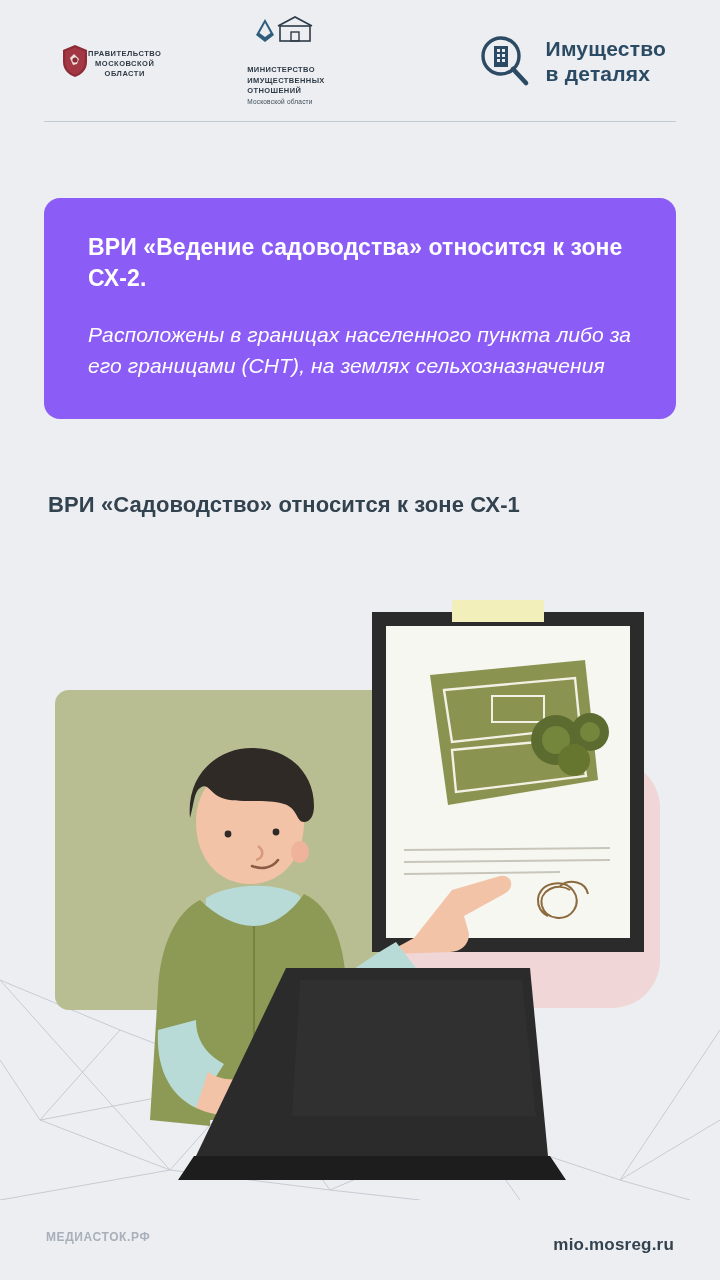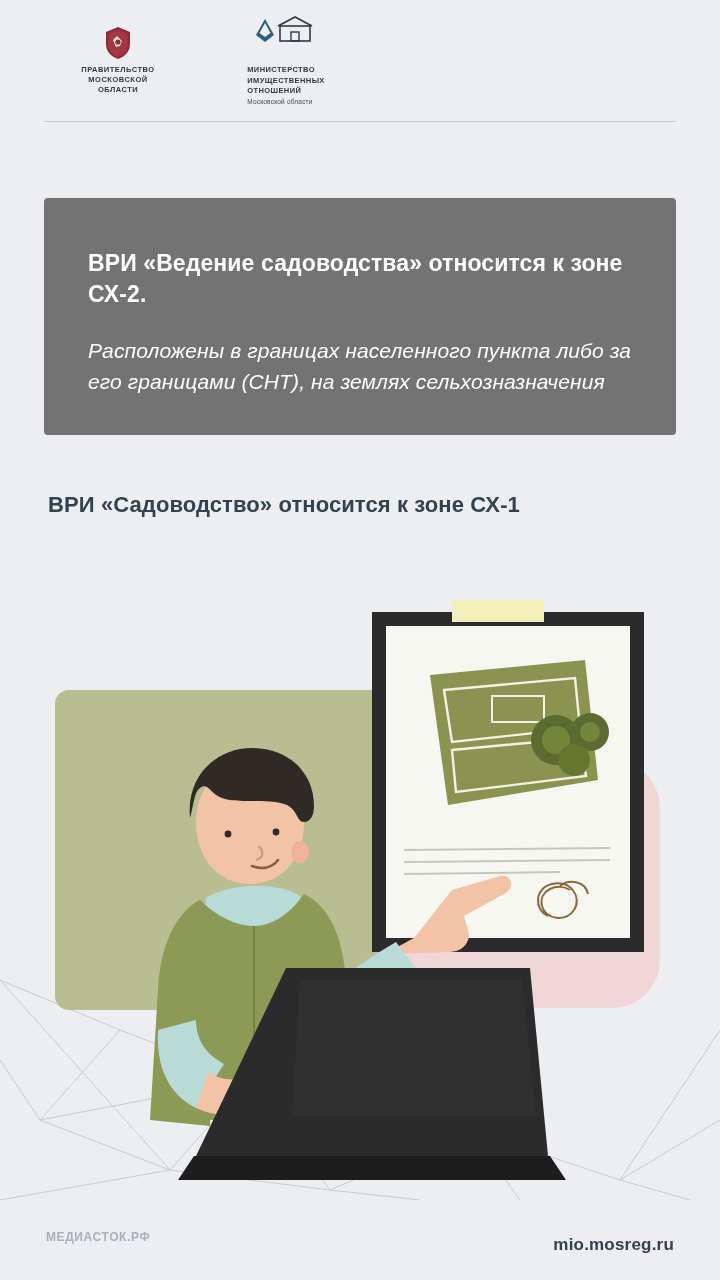--- a/index.html
+++ b/index.html
@@ -30,21 +30,21 @@
   }
   .header-inner {
     display: flex;
     align-items: center;
     height: 110px;
     padding: 12px 44px 0 44px;
     box-sizing: border-box;
   }
   .logo-gov {
     display: flex;
-    flex-direction: column;
+    flex-direction: row;
     align-items: center;
     width: 112px;
     margin-left: 18px;
   }
   .crest {
     width: 26px;
     height: 32px;
     position: relative;
   }
   .crest svg { display: block; }
@@ -114,23 +114,23 @@
     background: #c3c9d1;
   }
 
   
   .callout {
     position: absolute;
     left: 44px;
     top: 198px;
     width: 632px;
     box-sizing: border-box;
-    background: #737373;
-    border-radius: 4px;
-    padding: 50px 40px 38px 44px;
+    background: #8b5cf6;
+    border-radius: 16px;
+    padding: 34px 40px 38px 44px;
     color: #ffffff;
   }
   .callout-title {
     font-size: 23px;
     font-weight: bold;
     line-height: 1.35;
     margin: 0 0 26px 0;
     letter-spacing: 0.1px;
   }
   .callout-body {
@@ -227,20 +227,39 @@
           </svg>
         </div>
         <div class="logo-min-text">
           <div>МИНИСТЕРСТВО</div>
           <div>ИМУЩЕСТВЕННЫХ</div>
           <div>ОТНОШЕНИЙ</div>
           <div class="logo-min-sub">Московской области</div>
         </div>
       </div>
 
+      <div class="brand">
+        <div class="brand-icon">
+          <svg width="56" height="56" viewBox="0 0 56 56">
+            <circle cx="25" cy="23" r="18" fill="none" stroke="#2b4a63" stroke-width="3.4"></circle>
+            <line x1="37" y1="36" x2="50" y2="50" stroke="#2b4a63" stroke-width="4.6" stroke-linecap="round"></line>
+            <rect x="18" y="13" width="14" height="21" fill="#2b4a63"></rect>
+            <rect x="21" y="16" width="3" height="3" fill="#eceef1"></rect>
+            <rect x="26" y="16" width="3" height="3" fill="#eceef1"></rect>
+            <rect x="21" y="21" width="3" height="3" fill="#eceef1"></rect>
+            <rect x="26" y="21" width="3" height="3" fill="#eceef1"></rect>
+            <rect x="21" y="26" width="3" height="3" fill="#eceef1"></rect>
+            <rect x="26" y="26" width="3" height="3" fill="#eceef1"></rect>
+          </svg>
+        </div>
+        <div class="brand-text">
+          <div>Имущество</div>
+          <div>в деталях</div>
+        </div>
+      </div>
 
     </div>
     <div class="header-rule"></div>
   </div>
 
   <div class="callout">
     <p class="callout-title">ВРИ «Ведение садоводства» относится к зоне СХ-2.</p>
     <p class="callout-body">Расположены в границах населенного пункта либо за его границами (СНТ), на землях сельхозназначения</p>
   </div>
 

